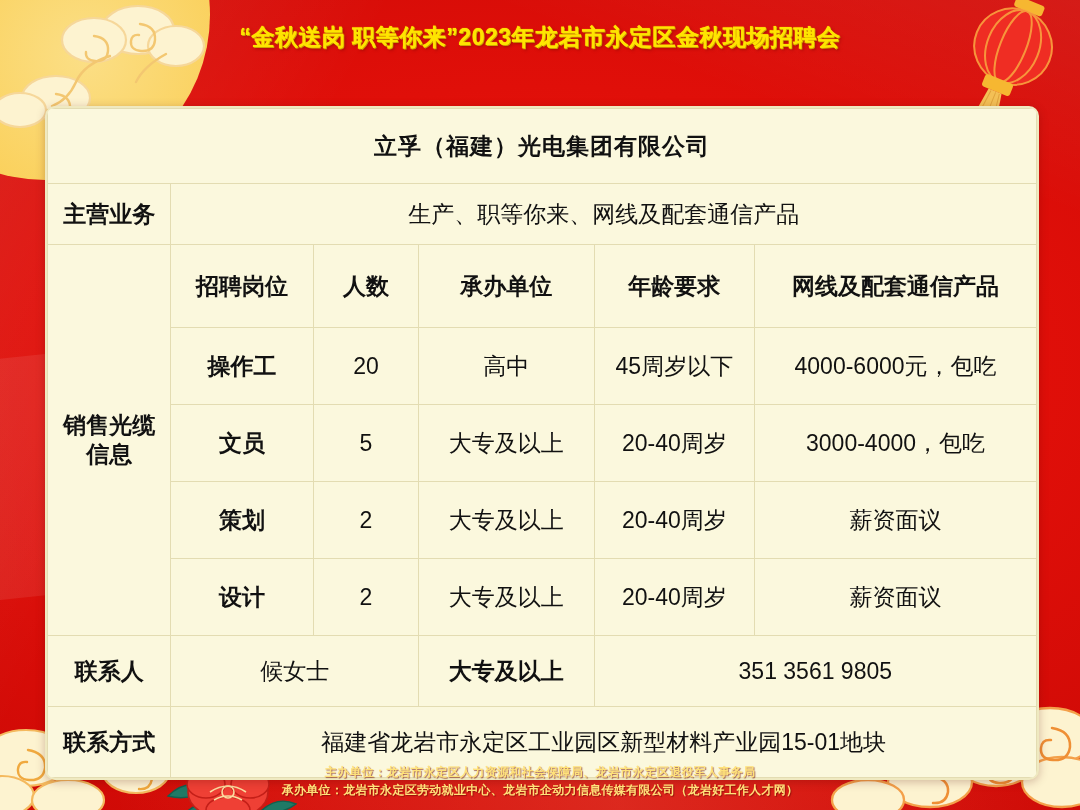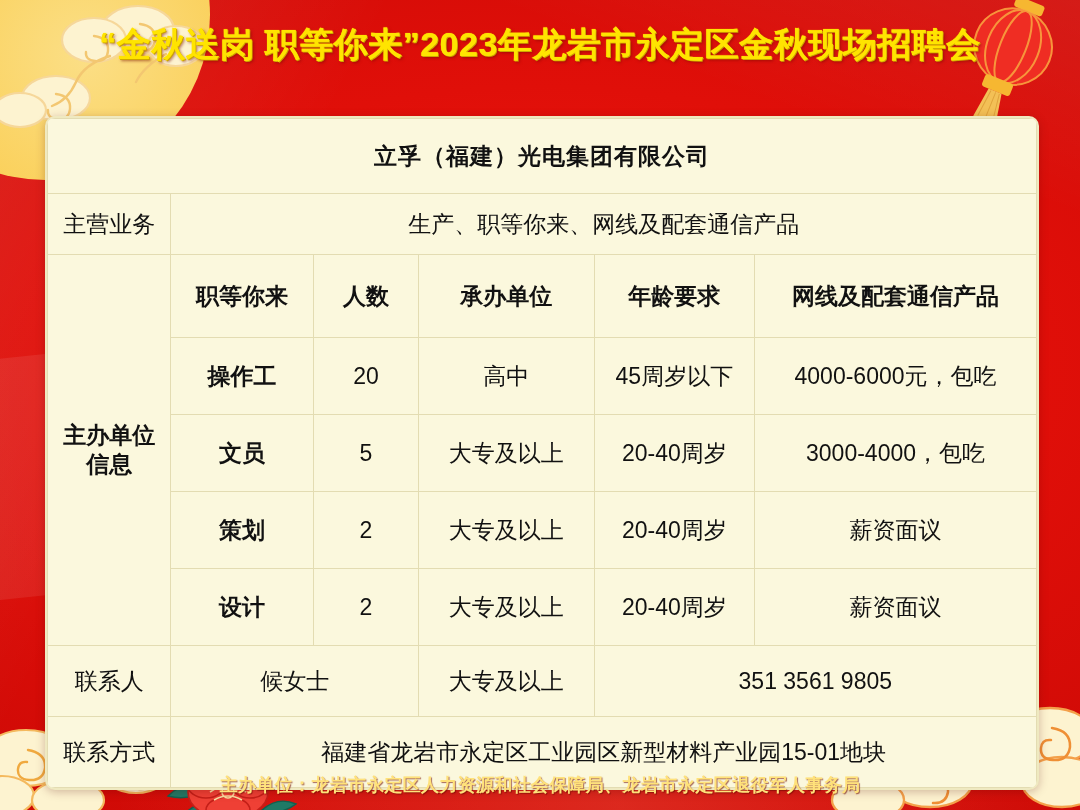--- a/index.html
+++ b/index.html
@@ -55,21 +55,21 @@
   
   .title-bar {
     position: absolute;
     left: 0; top: 22px;
     width: 1080px;
     text-align: center;
     z-index: 5;
   }
   .title-text {
     display: inline-block;
-    font-size: 34px;
+    font-size: 23px;
     font-weight: bold;
     letter-spacing: 0.5px;
     color: #ffe400;
     text-shadow:
       0 0 1px #ffe400,
       1px 1px 0 #c9a000,
       2px 2px 3px rgba(120,10,0,0.55);
     white-space: nowrap;
   }
 
@@ -77,21 +77,20 @@
   .card {
     position: absolute;
     left: 45px; top: 106px;
     width: 990px;
     background: #fbf8dd;
     border: 2px solid #efe9c0;
     border-radius: 10px;
     box-shadow: 0 2px 10px rgba(80,0,0,0.25);
     overflow: hidden;
     z-index: 6;
-    margin-top: 10px;
   }
   table.grid {
     width: 100%;
     border-collapse: collapse;
     table-layout: fixed;
     background: #fbf8dd;
   }
   table.grid td {
     border: 1px solid #e3dcb2;
     padding: 4px 6px;
@@ -103,21 +102,21 @@
   }
 
   .company-cell {
     font-size: 28px;
     font-weight: bold;
     color: #e60012;
     height: 66px;
     letter-spacing: 1px;
   }
   .lbl {
-    font-weight: normal;
+    font-weight: bold;
     font-size: 23px;
     color: #111;
     white-space: nowrap;
   }
   .biz-cell {
     text-align: left;
     padding-left: 10px;
     font-size: 23px;
     height: 52px;
   }
@@ -149,21 +148,21 @@
 
   
   .footer {
     position: absolute;
     left: 0; bottom: 10px;
     width: 1080px;
     text-align: center;
     z-index: 7;
   }
   .footer-line {
-    font-size: 18px;
+    font-size: 12px;
     font-weight: bold;
     color: #ffe27a;
     letter-spacing: .3px;
     line-height: 1.55;
     text-shadow: 1px 1px 1px rgba(110,8,0,0.6);
     white-space: nowrap;
   }
 </style>
 </head>
 <body>
@@ -286,24 +285,24 @@
       <tbody>
         <tr>
           <td class="company-cell" colspan="6">立孚（福建）光电集团有限公司</td>
         </tr>
         <tr>
           <td class="lbl">主营业务</td>
           <td class="biz-cell" colspan="5">生产、职等你来、网线及配套通信产品</td>
         </tr>
         <tr>
           <td rowspan="5" class="vlabel">
-            <div>主办单位</div>
+            <div>销售光缆</div>
             <div>信息</div>
           </td>
-          <td class="hdr-cell">职等你来</td>
+          <td class="hdr-cell">招聘岗位</td>
           <td class="hdr-cell">人数</td>
           <td class="hdr-cell">承办单位</td>
           <td class="hdr-cell">年龄要求</td>
           <td class="hdr-cell">网线及配套通信产品</td>
         </tr>
 
         <tr class="row-data">
           <td class="job-cell">操作工</td>
           <td>20</td>
           <td>高中</td>
@@ -341,15 +340,16 @@
         <tr class="addr-row">
           <td class="lbl">联系方式</td>
           <td class="addr-cell" colspan="5">福建省龙岩市永定区工业园区新型材料产业园15-01地块</td>
         </tr>
       </tbody>
     </table>
   </div>
 
   <div class="footer">
     <div class="footer-line">主办单位：龙岩市永定区人力资源和社会保障局、龙岩市永定区退役军人事务局</div>
+    <div class="footer-line">承办单位：龙岩市永定区劳动就业中心、龙岩市企动力信息传媒有限公司（龙岩好工作人才网）</div>
   </div>
 
 </div>
 
 </body></html>

